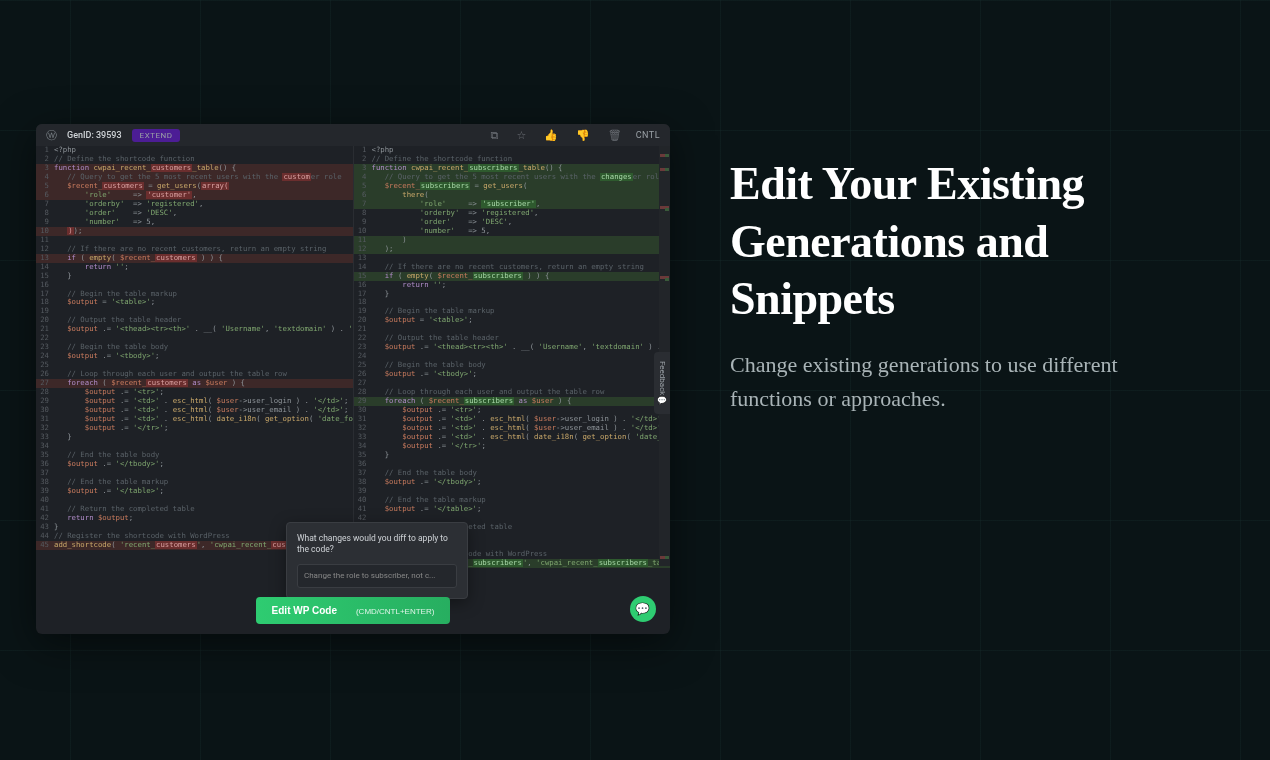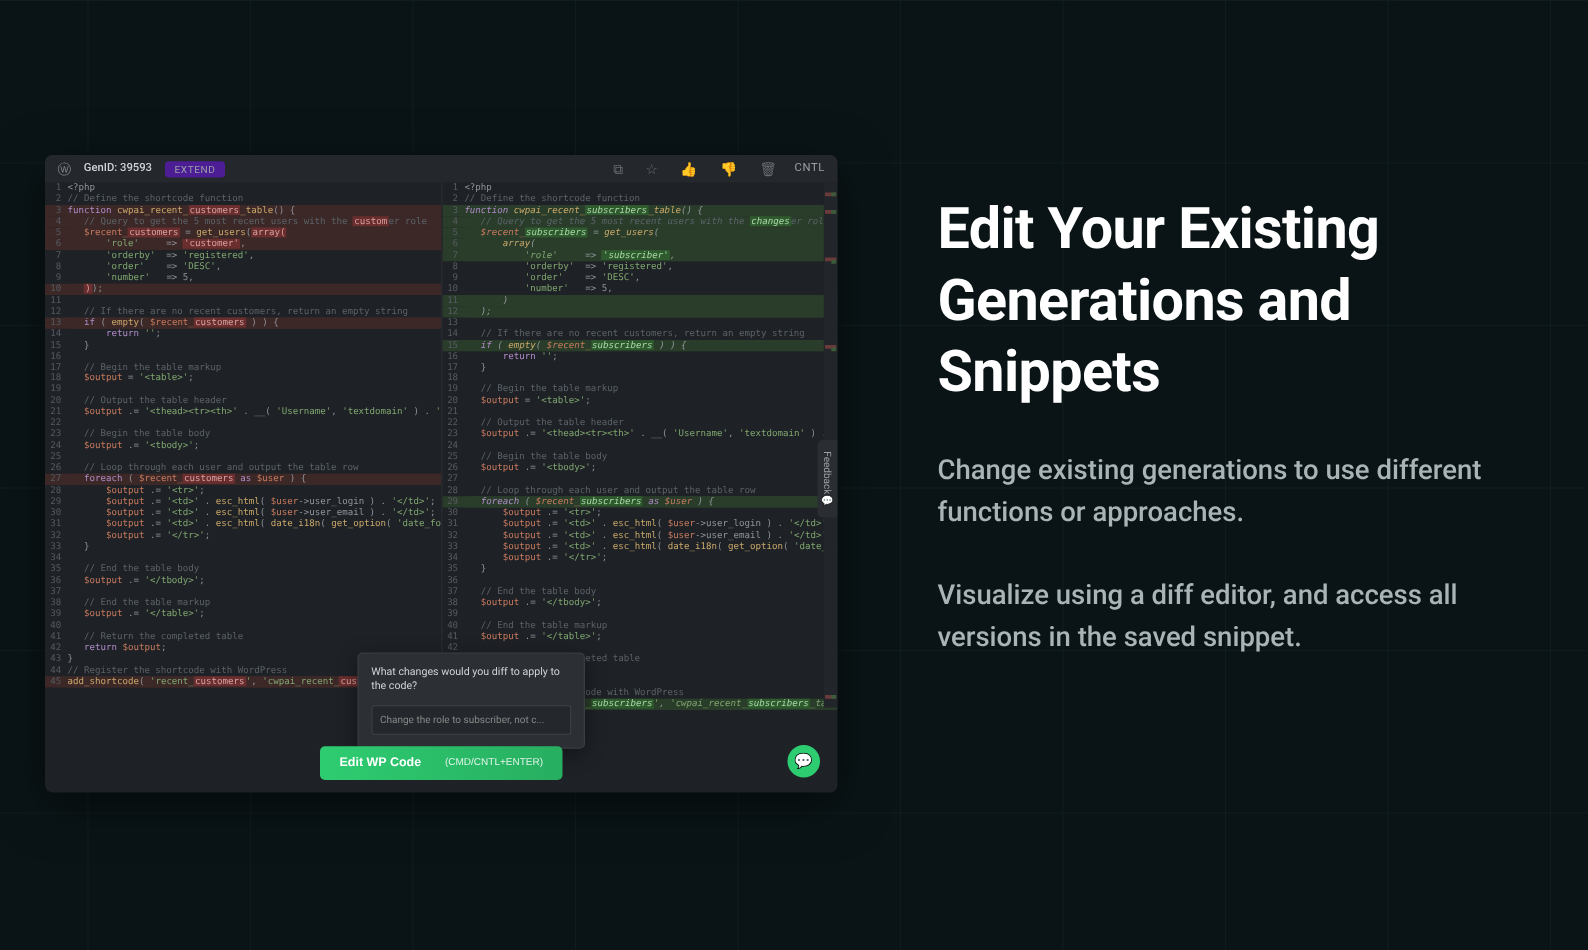--- a/index.html
+++ b/index.html
@@ -13,23 +13,23 @@
 }
 .bg-grid { position:absolute; inset:0;
   background-image: linear-gradient(rgba(30,55,55,.25) 1px, transparent 1px),
                     linear-gradient(90deg, rgba(30,55,55,.25) 1px, transparent 1px);
   background-size: 130px 130px;
   background-position: 590px 0;
 }
 .page { position:relative; display:flex; width:100%; height:100%; }
 
 
-.copy { position:absolute; left:750px; top:155px; width:450px; color:#fff; }
+.copy { position:absolute; left:730px; top:155px; width:450px; color:#fff;font-family:Liberation Serif, serif; }
 .copy h1 { font-size:46px; font-weight:700; line-height:1.25; letter-spacing:-0.5px; }
-.copy p  { margin-top:32px; font-size:22px; line-height:1.55; font-weight:500; color:#a9b4b7; }
+.copy p  { margin-top:20px; font-size:22px; line-height:1.55; font-weight:500; color:#a9b4b7; }
 
 
 .app {
   position:absolute; left:36px; top:124px; width:634px; height:510px;
   background:#1e2126; border-radius:6px; box-shadow:0 10px 40px rgba(0,0,0,.5);
   overflow:hidden;
 }
 .logo {
   position:absolute; left:40px; top:130px; width:16px; height:11px;
   background:#2ecc71; border-radius:50% 50% 50% 50% / 60% 60% 40% 40%;
@@ -52,21 +52,21 @@
 
 .editor { display:flex; height:calc(100% - 72px); position:relative; }
 .pane { flex:1; overflow:hidden; font-family:Menlo,Consolas,monospace; font-size:7.3px; line-height:1.23; position:relative; }
 .pane.right{border-left:1px solid #2a2d32}
 .line{ display:flex; white-space:pre; }
 .ln { width:18px; text-align:right; color:#555a60; padding-right:5px; flex-shrink:0; user-select:none; }
 .cd { flex:1; color:#8e9499; overflow:hidden; }
 .removed{ background:#3d2828; }
 .removed .cd{ background:#3d2828; }
 .added{ background:#2a3d2a; }
-.added .cd{ background:#2a3d2a;font-style:italic; }
+.added .cd{ background:#2a3d2a; }
 .c-cmt{color:#5a6268}
 .c-kw{color:#b08cc9}
 .c-fn{color:#c9a86a}
 .c-str{color:#7fa66f}
 .c-var{color:#c77a5d}
 .c-pun{color:#8e9499}
 .hl-del{background:#6b2e2e; color:#d8a0a0; padding:0 1px}
 .hl-add{background:#2e5a2e; color:#a8d8a8; padding:0 1px}
 
 .minimap{ position:absolute; right:0; top:22px; width:11px; height:420px; background:#222529 }
@@ -83,36 +83,35 @@
   padding:10px; font-size:8.5px; color:#cfd3d7; box-shadow:0 4px 16px rgba(0,0,0,.4) }
 .popup-label{line-height:1.35; margin-bottom:8px}
 .popup-input{ width:100%; height:24px; background:#24272c; border:1px solid #3a3d42;
   border-radius:3px; padding:0 6px; font-size:8px; color:#888; display:flex; align-items:center; overflow:hidden; white-space:nowrap }
 
 
 .action-row{ position:absolute; bottom:10px; left:0; right:0; display:flex;
   justify-content:center; align-items:center; gap:12px }
 .edit-btn{ background:linear-gradient(90deg,#2ecc71,#27ae60); color:#fff;
   border:none; border-radius:4px; padding:8px 16px; font-size:10px; font-weight:600;
-  display:flex; align-items:flex-start; gap:19px; cursor:pointer }
+  display:flex; align-items:flex-end; gap:19px; cursor:pointer }
 .edit-btn .shortcut{ font-size:8px; font-weight:400; opacity:.85 }
 .chat-fab{ position:absolute; right:14px; bottom:12px; width:26px; height:26px;
   border-radius:50%; background:#2ecc71; color:#fff; display:flex;
   align-items:center; justify-content:center; font-size:12px; cursor:pointer }
 </style>
 </head>
 <body>
 
 <div class="bg-grid"></div>
 <div class="page">
 
   <div class="copy">
     <h1>Edit Your Existing Generations and Snippets</h1>
     <p>Change existing generations to use different functions or approaches.</p>
-    <p>Visualize using a diff editor, and access all versions in the saved snippet.</p>
   </div>
 
   <div class="logo"></div>
   <div class="expand-icon">⤢</div>
 
   <div class="app">
 
     <div class="titlebar">
       <span class="wp">ⓦ</span>
       <span class="genid">GenID: 39593</span>
@@ -173,21 +172,21 @@
           <div class="line "><span class="ln">43</span><span class="cd">}</span></div>
           <div class="line "><span class="ln">44</span><span class="cd"><span class="c-cmt">// Register the shortcode with WordPress</span></span></div>
           <div class="line removed"><span class="ln">45</span><span class="cd"><span class="c-fn">add_shortcode</span>( <span class="c-str">'recent_</span><span class="hl-del">customers</span><span class="c-str">'</span>, <span class="c-str">'cwpai_recent_</span><span class="hl-del">custo</span></span></div>
         </div>
       <div class="pane right" id="pane-right">
           <div class="line "><span class="ln">1</span><span class="cd"><span class="c-pun">&lt;?php</span></span></div>
           <div class="line "><span class="ln">2</span><span class="cd"><span class="c-cmt">// Define the shortcode function</span></span></div>
           <div class="line added"><span class="ln">3</span><span class="cd"><span class="c-kw">function</span> <span class="c-fn">cwpai_recent_</span><span class="hl-add">subscribers</span><span class="c-fn">_table</span>() {</span></div>
           <div class="line added"><span class="ln">4</span><span class="cd">   <span class="c-cmt">// Query to get the 5 most recent users with the </span><span class="hl-add">changes</span><span class="c-cmt">er role</span></span></div>
           <div class="line added"><span class="ln">5</span><span class="cd">   <span class="c-var">$recent_</span><span class="hl-add">subscribers</span> = <span class="c-fn">get_users</span>(</span></div>
-          <div class="line added"><span class="ln">6</span><span class="cd">       <span class="c-fn">array</span>(</span></div>
+          <div class="line added"><span class="ln">6</span><span class="cd">       <span class="c-fn">there</span>(</span></div>
           <div class="line added"><span class="ln">7</span><span class="cd">           <span class="c-str">'role'</span>     =&gt; <span class="hl-add">'subscriber'</span>,</span></div>
           <div class="line "><span class="ln">8</span><span class="cd">           <span class="c-str">'orderby'</span>  =&gt; <span class="c-str">'registered'</span>,</span></div>
           <div class="line "><span class="ln">9</span><span class="cd">           <span class="c-str">'order'</span>    =&gt; <span class="c-str">'DESC'</span>,</span></div>
           <div class="line "><span class="ln">10</span><span class="cd">           <span class="c-str">'number'</span>   =&gt; 5,</span></div>
           <div class="line added"><span class="ln">11</span><span class="cd">       )</span></div>
           <div class="line added"><span class="ln">12</span><span class="cd">   );</span></div>
           <div class="line "><span class="ln">13</span><span class="cd"></span></div>
           <div class="line "><span class="ln">14</span><span class="cd">   <span class="c-cmt">// If there are no recent customers, return an empty string</span></span></div>
           <div class="line added"><span class="ln">15</span><span class="cd">   <span class="c-kw">if</span> ( <span class="c-fn">empty</span>( <span class="c-var">$recent_</span><span class="hl-add">subscribers</span> ) ) {</span></div>
           <div class="line "><span class="ln">16</span><span class="cd">       <span class="c-kw">return</span> <span class="c-str">''</span>;</span></div>

